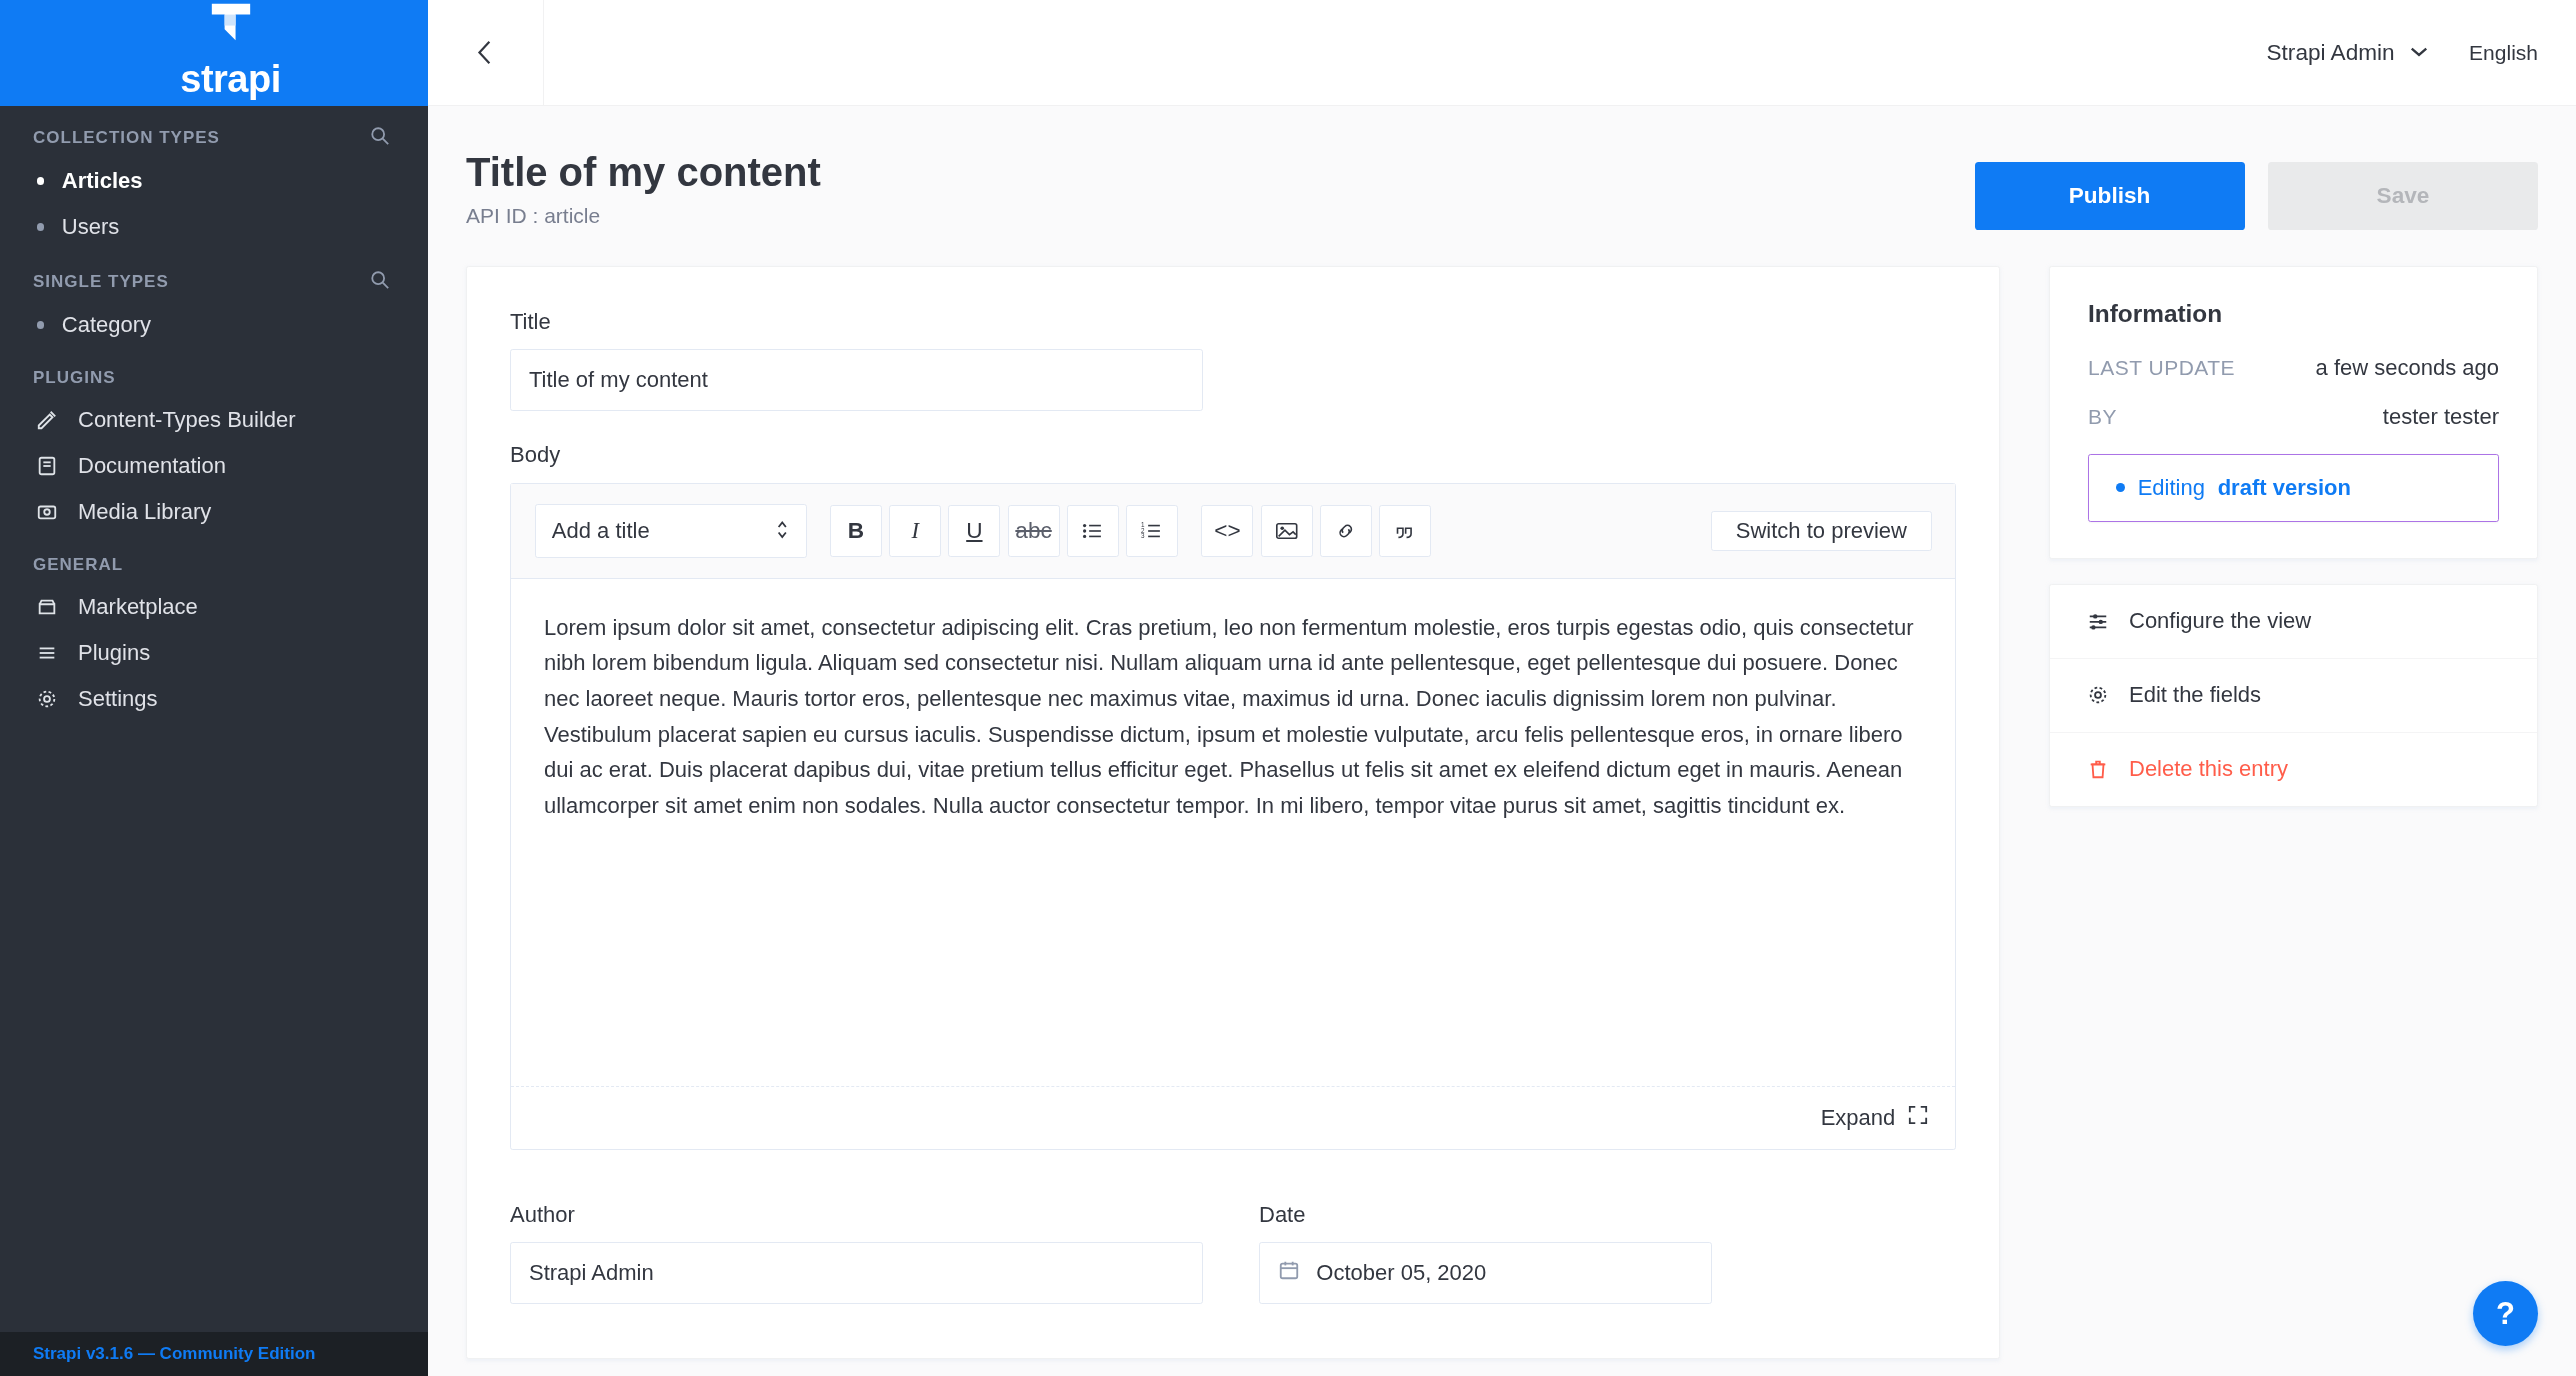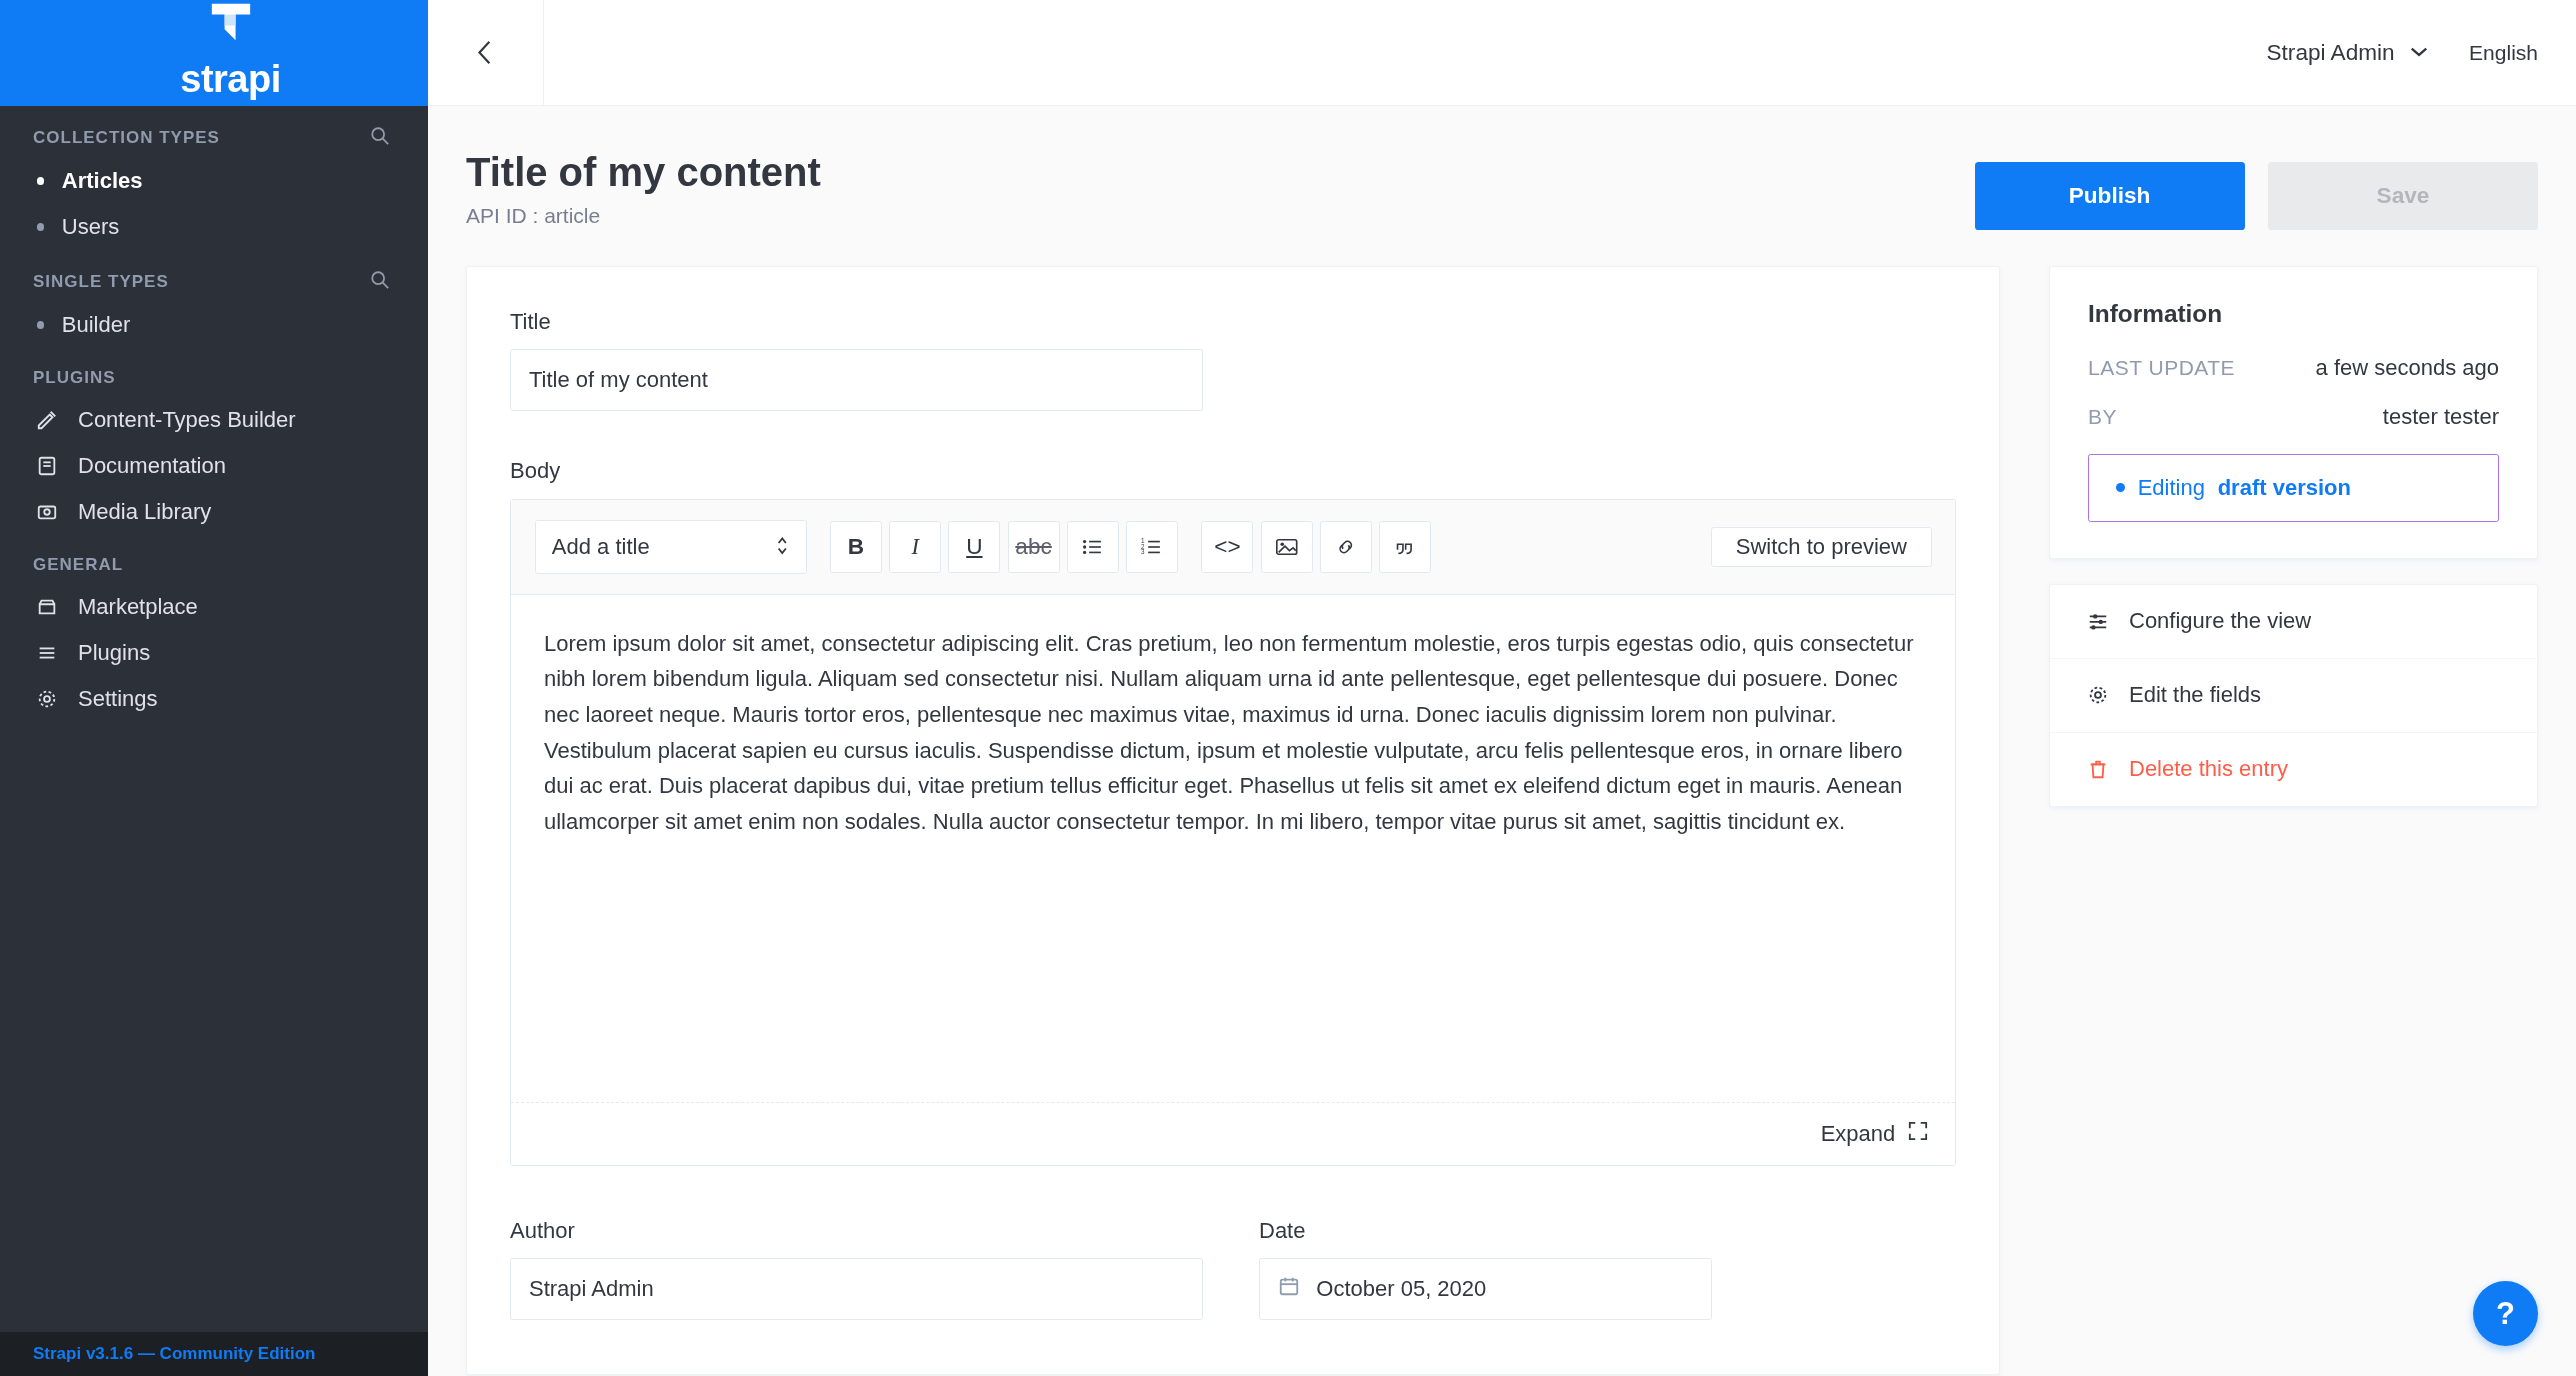--- a/index.html
+++ b/index.html
@@ -137,21 +137,21 @@
   }
   .field-label { font-size: 22px; color: #333740; font-weight: normal; margin-bottom: 14.5px; }
   .text-input {
     width: 693px; height: 62px;
     border: 0.9px solid #e3e9f3; border-radius: 2.7px;
     background: #fff; font-size: 22px; color: #333740;
     padding: 0 18px; font-family: inherit;
   }
   .text-input::placeholder { color: #333740; }
 
-  .body-block { margin-top: 47px; }
+  .body-block { margin-top: 31px; }
   .editor {
     border: 0.9px solid #e3e9f3;
     border-radius: 2.7px;
     background: #fff;
     margin-top: 14.5px;
   }
   .editor-toolbar {
     background: #fafafb;
     border-bottom: 0.9px solid #e3e9f3;
     display: flex;
@@ -312,21 +312,21 @@
         <span class="section-title">SINGLE TYPES</span>
         <span class="search-ic">
           <svg width="20" height="20" viewBox="0 0 22 22">
               <circle cx="9" cy="9" r="6.5" fill="none" stroke="#919bae" stroke-width="2"></circle>
               <line x1="14" y1="14" x2="20" y2="20" stroke="#919bae" stroke-width="2"></line>
             </svg>
         </span>
       </div>
       <div class="nav-item">
         <span class="bullet"></span>
-        <span class="label">Builder</span>
+        <span class="label">Category</span>
       </div>
 
       <div class="section-head">
         <span class="section-title">PLUGINS</span>
       </div>
       <div class="nav-item">
         <span class="ico">
           <svg width="22" height="22" viewBox="0 0 24 24">
               <path d="M3 18 L15 6 l3 3 L6 21 H3 Z" fill="none" stroke="#dfe3e8" stroke-width="2"></path>
               <path d="M16 3 l5 5" stroke="#dfe3e8" stroke-width="2"></path>

